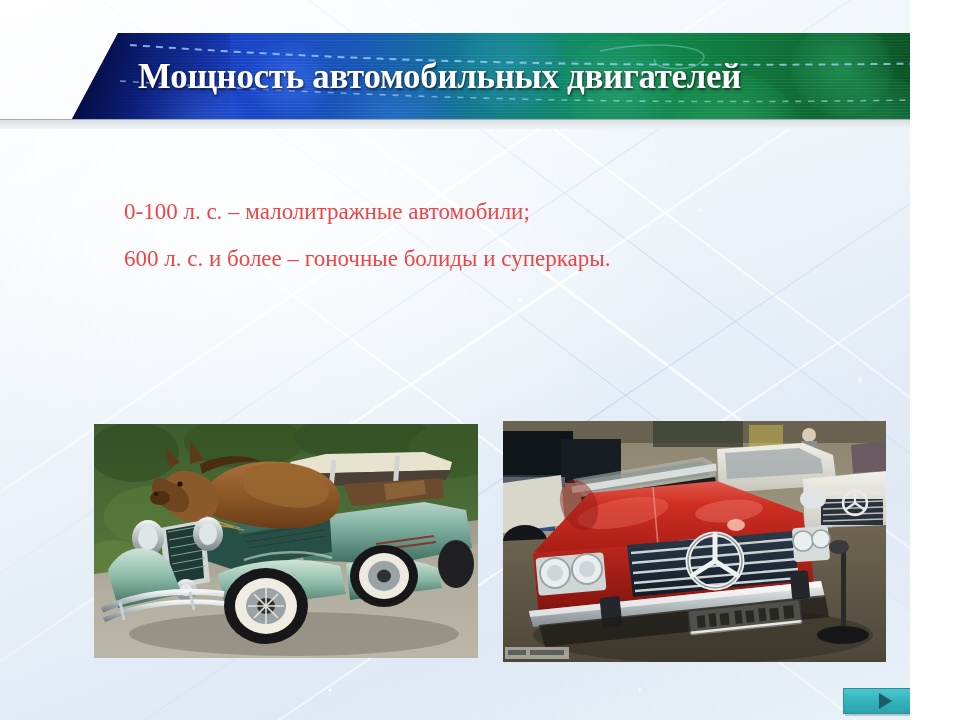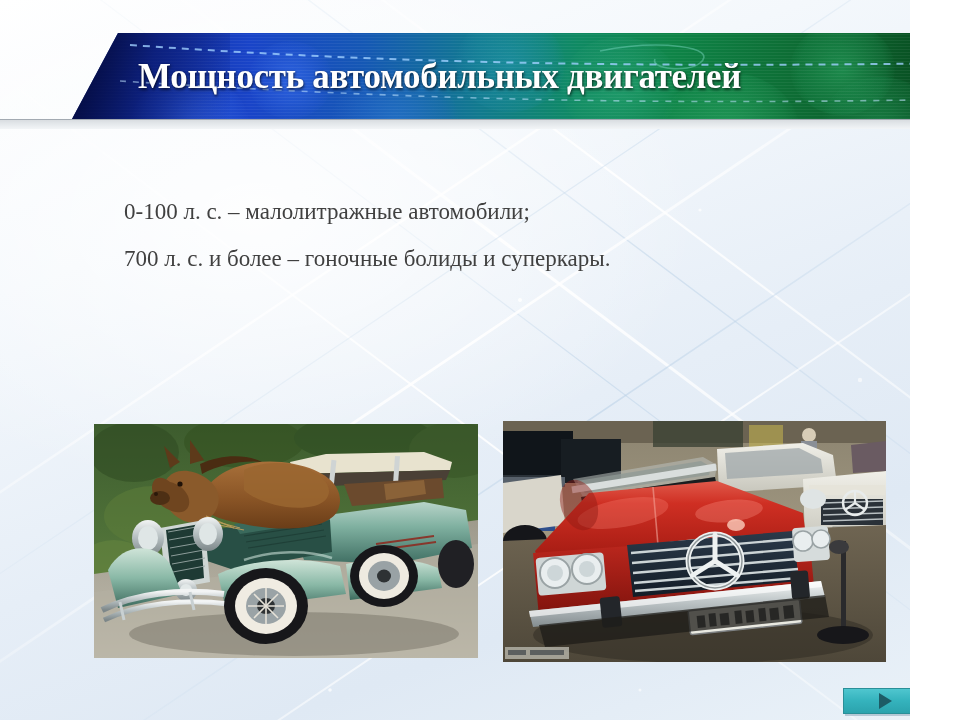--- a/index.html
+++ b/index.html
@@ -118,21 +118,21 @@
   }
 
   
   .body-text {
     position: absolute;
     left: 124px;
     top: 188px;
     width: 790px;
   }
   .body-line {
-    color: #404040;
+    color: #ef4444;
     font-size: 23px;
     line-height: 47px;
     white-space: nowrap;
   }
 
   
   .photo {
     position: absolute;
     overflow: hidden;
     background: #2a2a2a;
@@ -230,21 +230,21 @@
         <path d="M120 48 C 340 62, 600 74, 960 66" fill="none" stroke="#bfe3ff" stroke-width="1.6" stroke-dasharray="6 7" opacity="0.55"></path>
         <path d="M600 18 C 660 6, 720 14, 700 30 C 688 40, 650 36, 655 26" fill="none" stroke="#7fd9c5" stroke-width="1.6" opacity="0.45"></path>
       </svg>
       <div class="banner-title">Мощность автомобильных двигателей</div>
     </div>
   </div>
   <div class="banner-underline"></div>
 
   <div class="body-text">
     <div class="body-line">0-100 л. с. – малолитражные автомобили;</div>
-    <div class="body-line">700 л. с. и более – гоночные болиды и суперкары.</div>
+    <div class="body-line">600 л. с. и более – гоночные болиды и суперкары.</div>
   </div>
 
   <div class="photo photo-left">
     <svg width="384" height="234" viewBox="0 0 384 234" preserveAspectRatio="none">
       <defs>
         <linearGradient id="folig" x1="0" y1="0" x2="0" y2="1">
           <stop offset="0%" stop-color="#3d5c2e"></stop>
           <stop offset="45%" stop-color="#4e7038"></stop>
           <stop offset="100%" stop-color="#6d8a45"></stop>
         </linearGradient>

